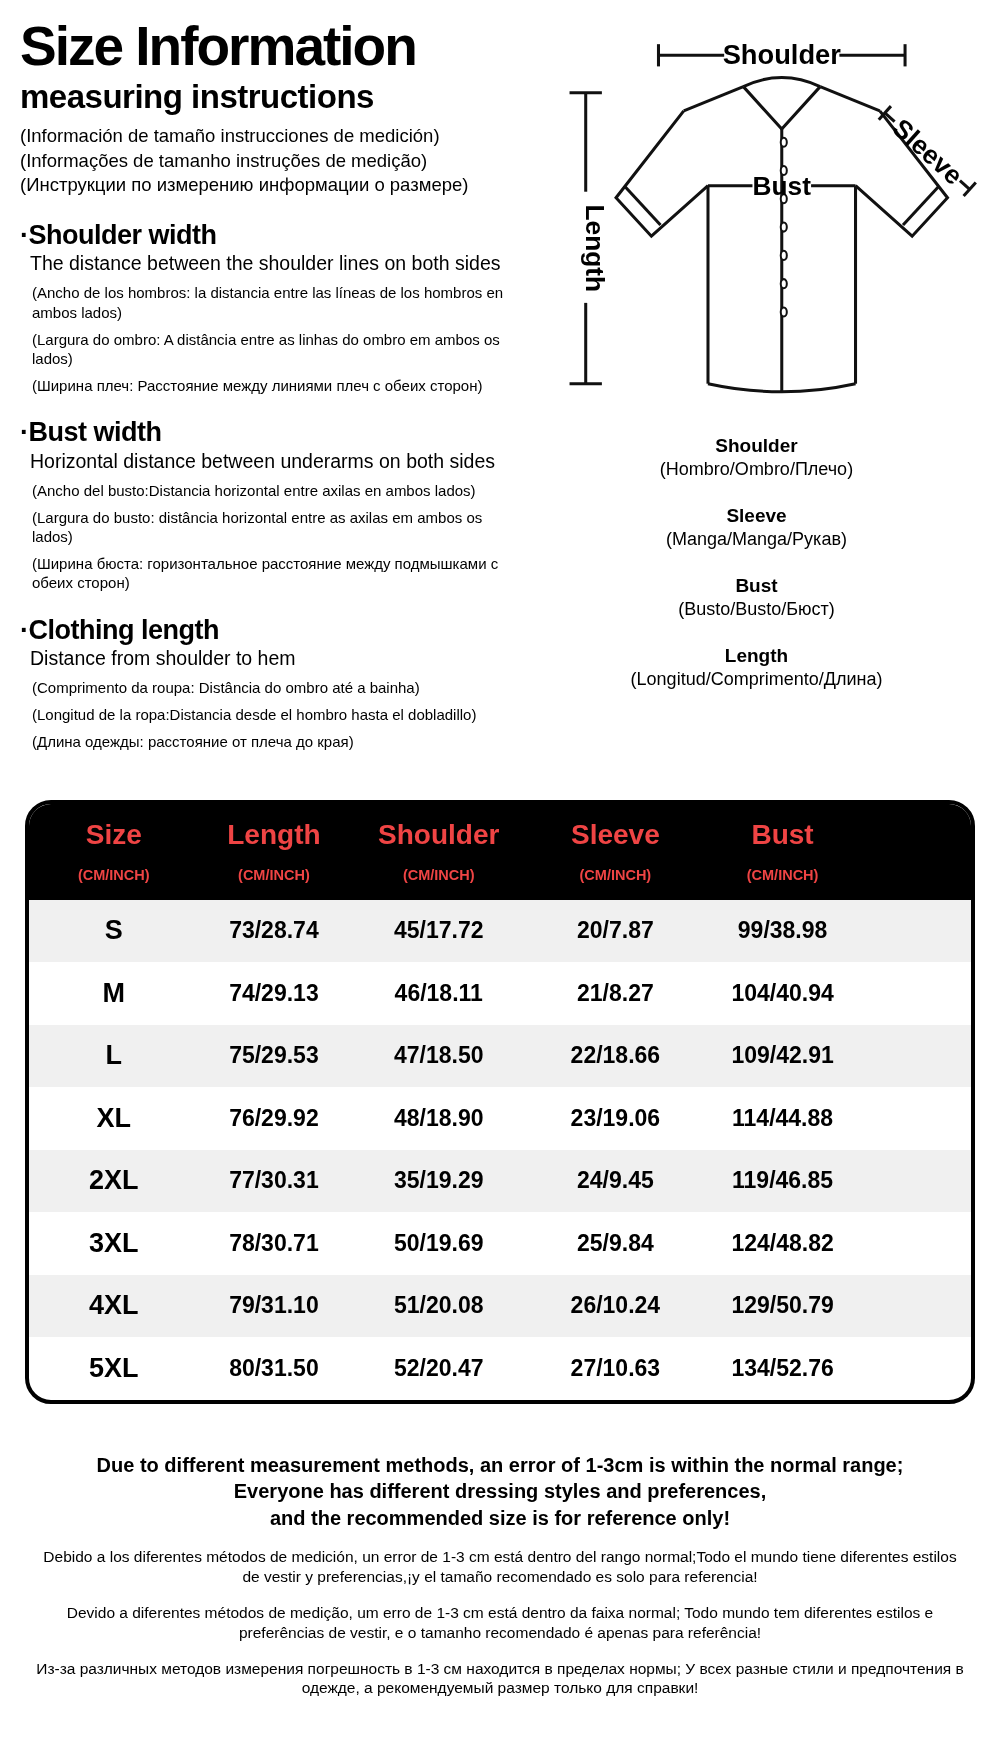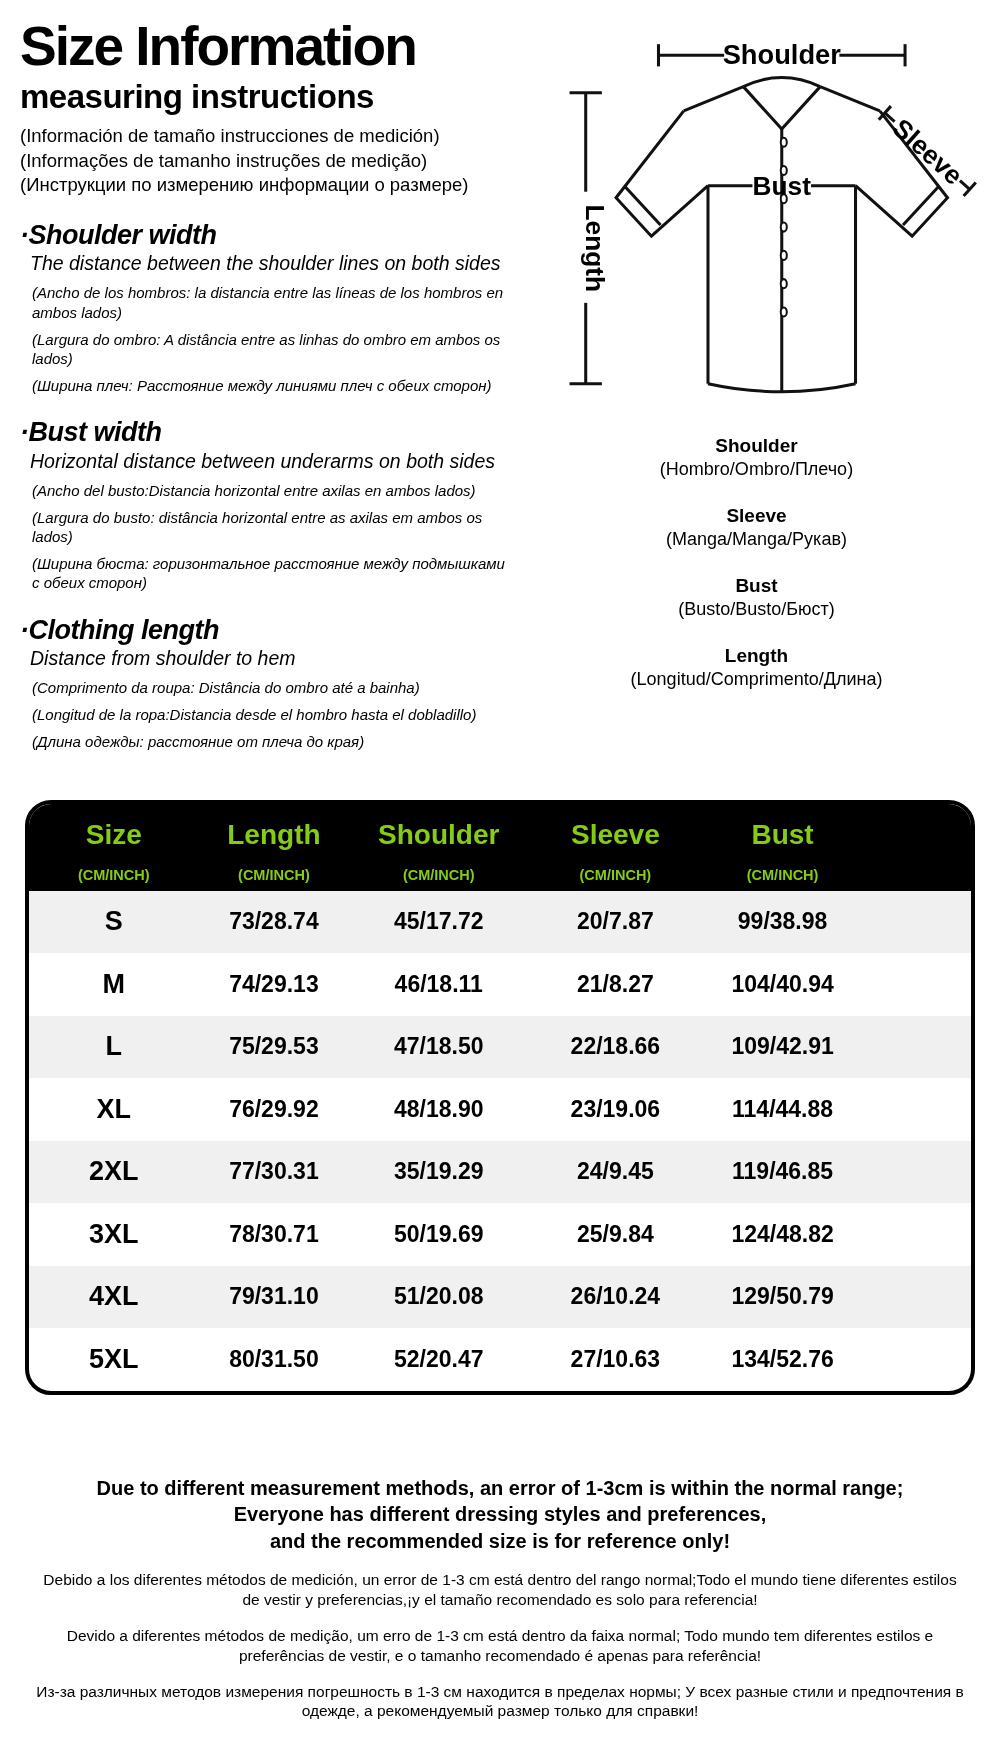--- a/index.html
+++ b/index.html
@@ -10,44 +10,44 @@
     font-family:"Liberation Sans", sans-serif;
   }
   .top { display:flex; padding:14px 12px 0 20px; }
   .left-col { width:505px; flex:0 0 auto; }
   .right-col { flex:1; text-align:center; padding-top:14px; }
 
   .title { font-size:55px; font-weight:bold; letter-spacing:-2px; margin:4px 0 0; line-height:1.05; }
   .subtitle { font-size:33px; font-weight:bold; letter-spacing:-0.5px; margin:2px 0 8px; }
   .title-trans div { font-size:18.5px; line-height:1.34; }
 
-  .section { margin-top:23px;font-style:italic; }
+  .section { margin-top:23px; }
   .sec-head { font-size:27px; font-weight:bold; letter-spacing:-0.5px; line-height:1.05; }
   .sec-desc { font-size:19.5px; margin:3px 0 0 10px; }
   .sec-trans div { font-size:15px; margin:8px 14px 0 12px; line-height:1.28; }
 
   .shirt-svg { display:block; margin:0 auto; }
   .legend { margin-top:6px; }
   .legend-item { margin-top:25px; }
   .legend-term { font-size:19px; font-weight:bold; }
   .legend-tr { font-size:18px; margin-top:2px; }
 
   .size-table { margin:48px 25px 0; border:4px solid #000; border-radius:26px; overflow:hidden; }
   .t-grid { display:grid; grid-template-columns:18% 16% 19% 18.5% 17% 11.5%; }
-  .t-head { background:#000; color:#84cc16; padding:15px 0 8px; }
+  .t-head { background:#000; color:#ef4444; padding:15px 0 17px; }
   .t-col { text-align:center; }
   .t-col .lbl { font-size:28px; font-weight:bold; }
   .t-col .unit { font-size:14.5px; font-weight:bold; margin-top:16px; }
   .t-row { height:62.5px; align-items:center; }
   .t-body .t-row:nth-child(odd) { background:#f0f0f0; }
   .t-cell { text-align:center; font-weight:bold; }
   .t-cell.size { font-size:27px; }
   .t-cell.val { font-size:23px; }
 
-  .disclaimer { margin-top:80px; text-align:center; }
+  .disclaimer { margin-top:48px; text-align:center; }
   .disc-en div { font-size:20px; font-weight:bold; line-height:1.33; }
   .disc-paras div { font-size:15.5px; line-height:1.28; margin:16px auto 0; max-width:930px; }
 </style>
 </head>
 <body>
 
 <div class="top">
   <div class="left-col">
     <h1 class="title">Size Information</h1>
     <h2 class="subtitle">measuring instructions</h2>

